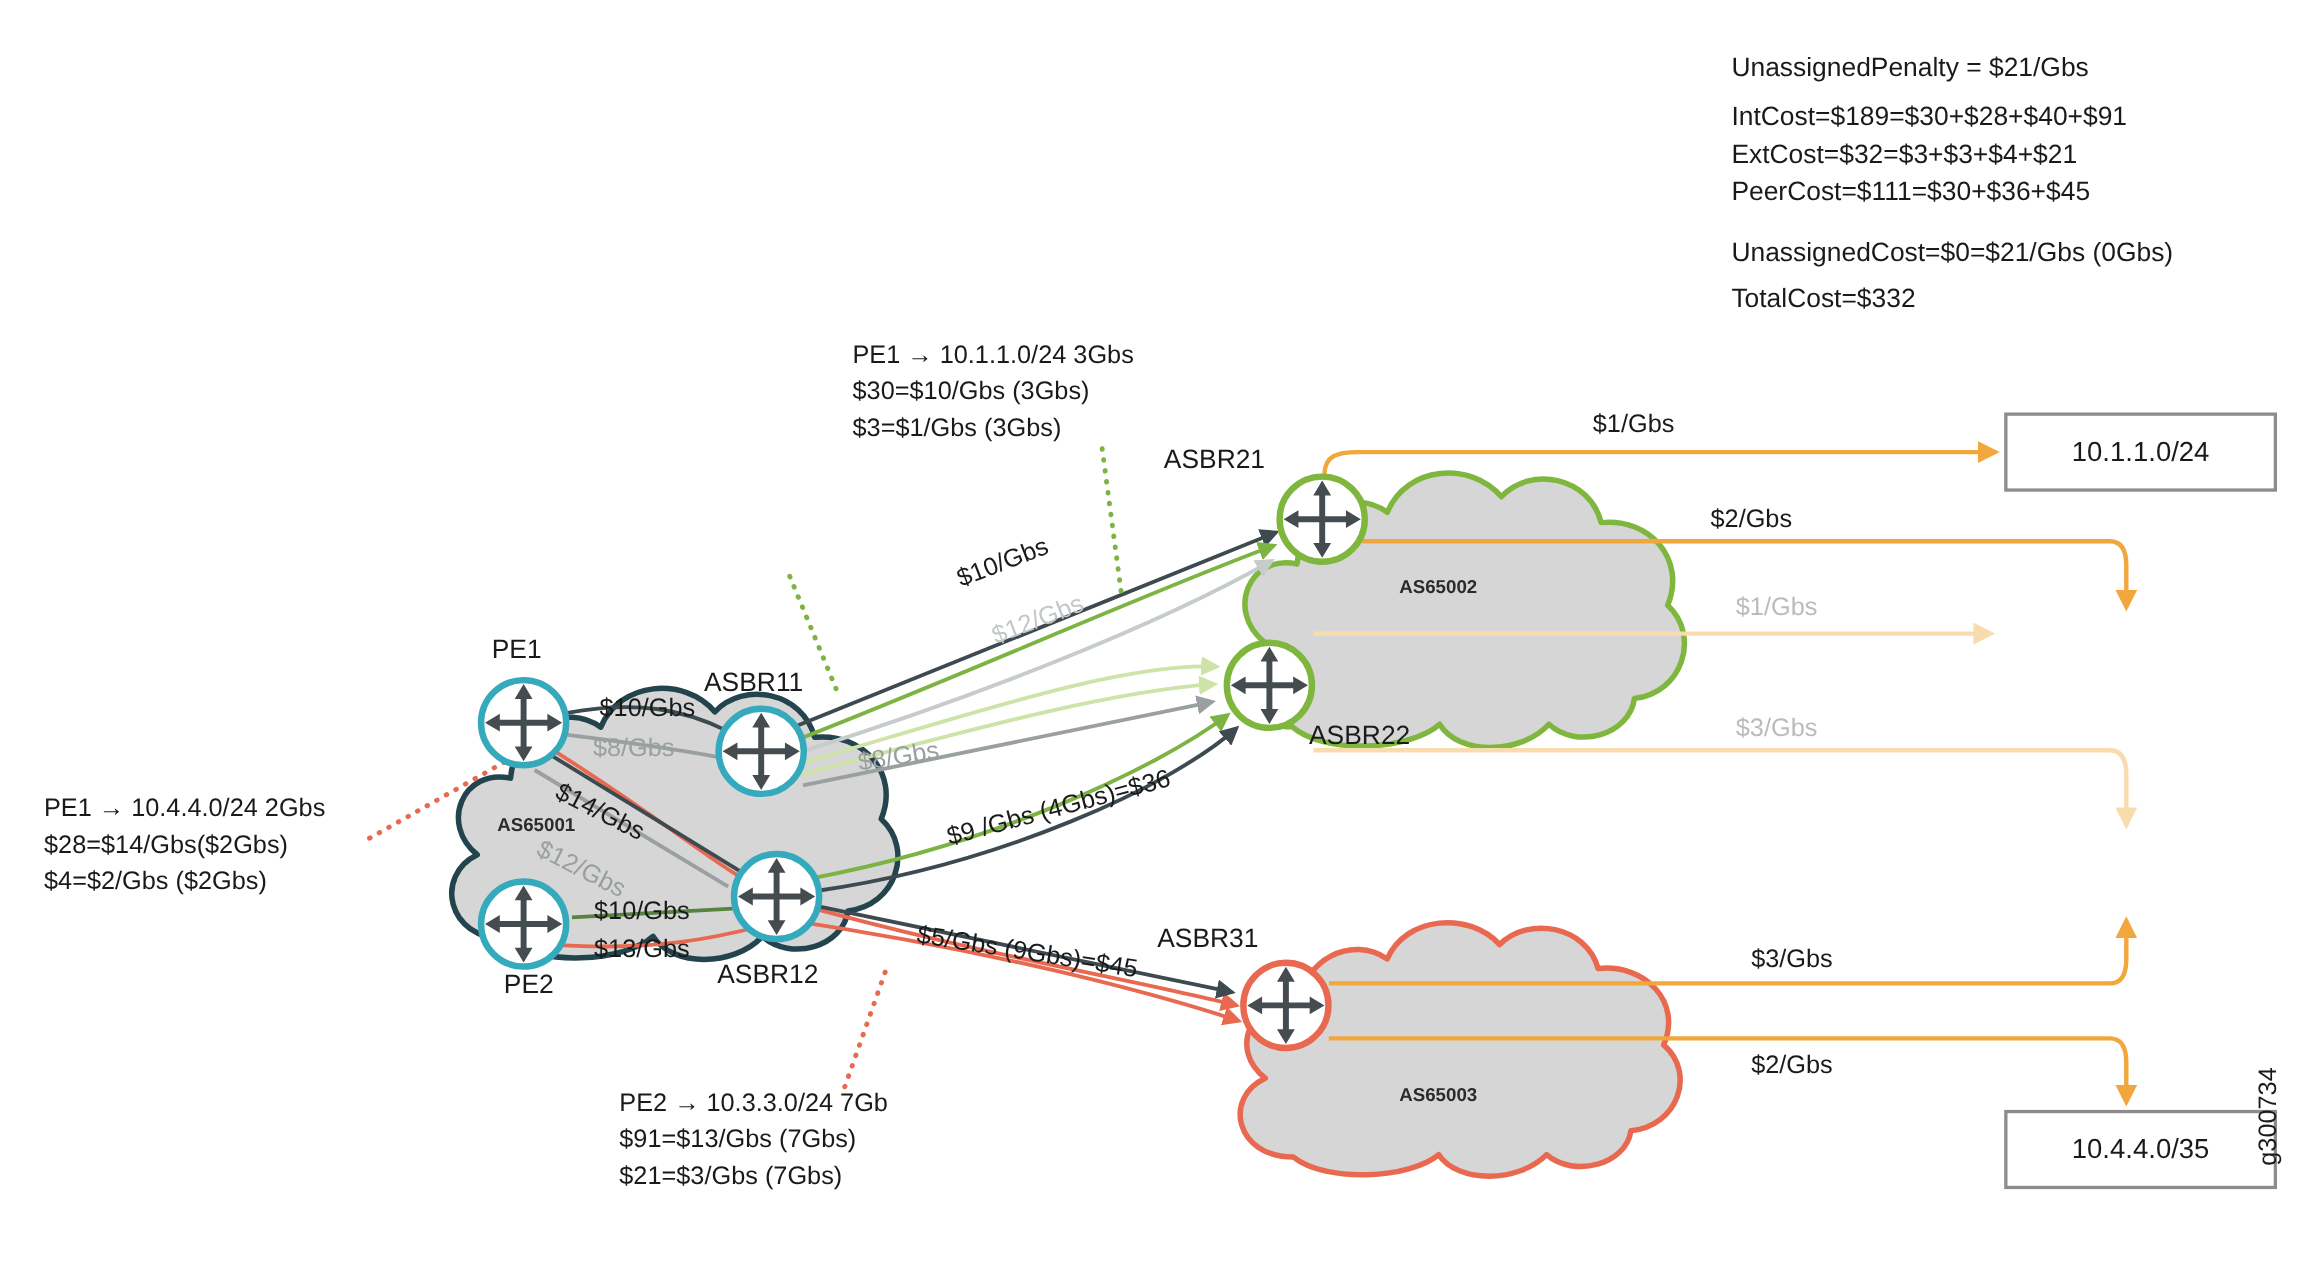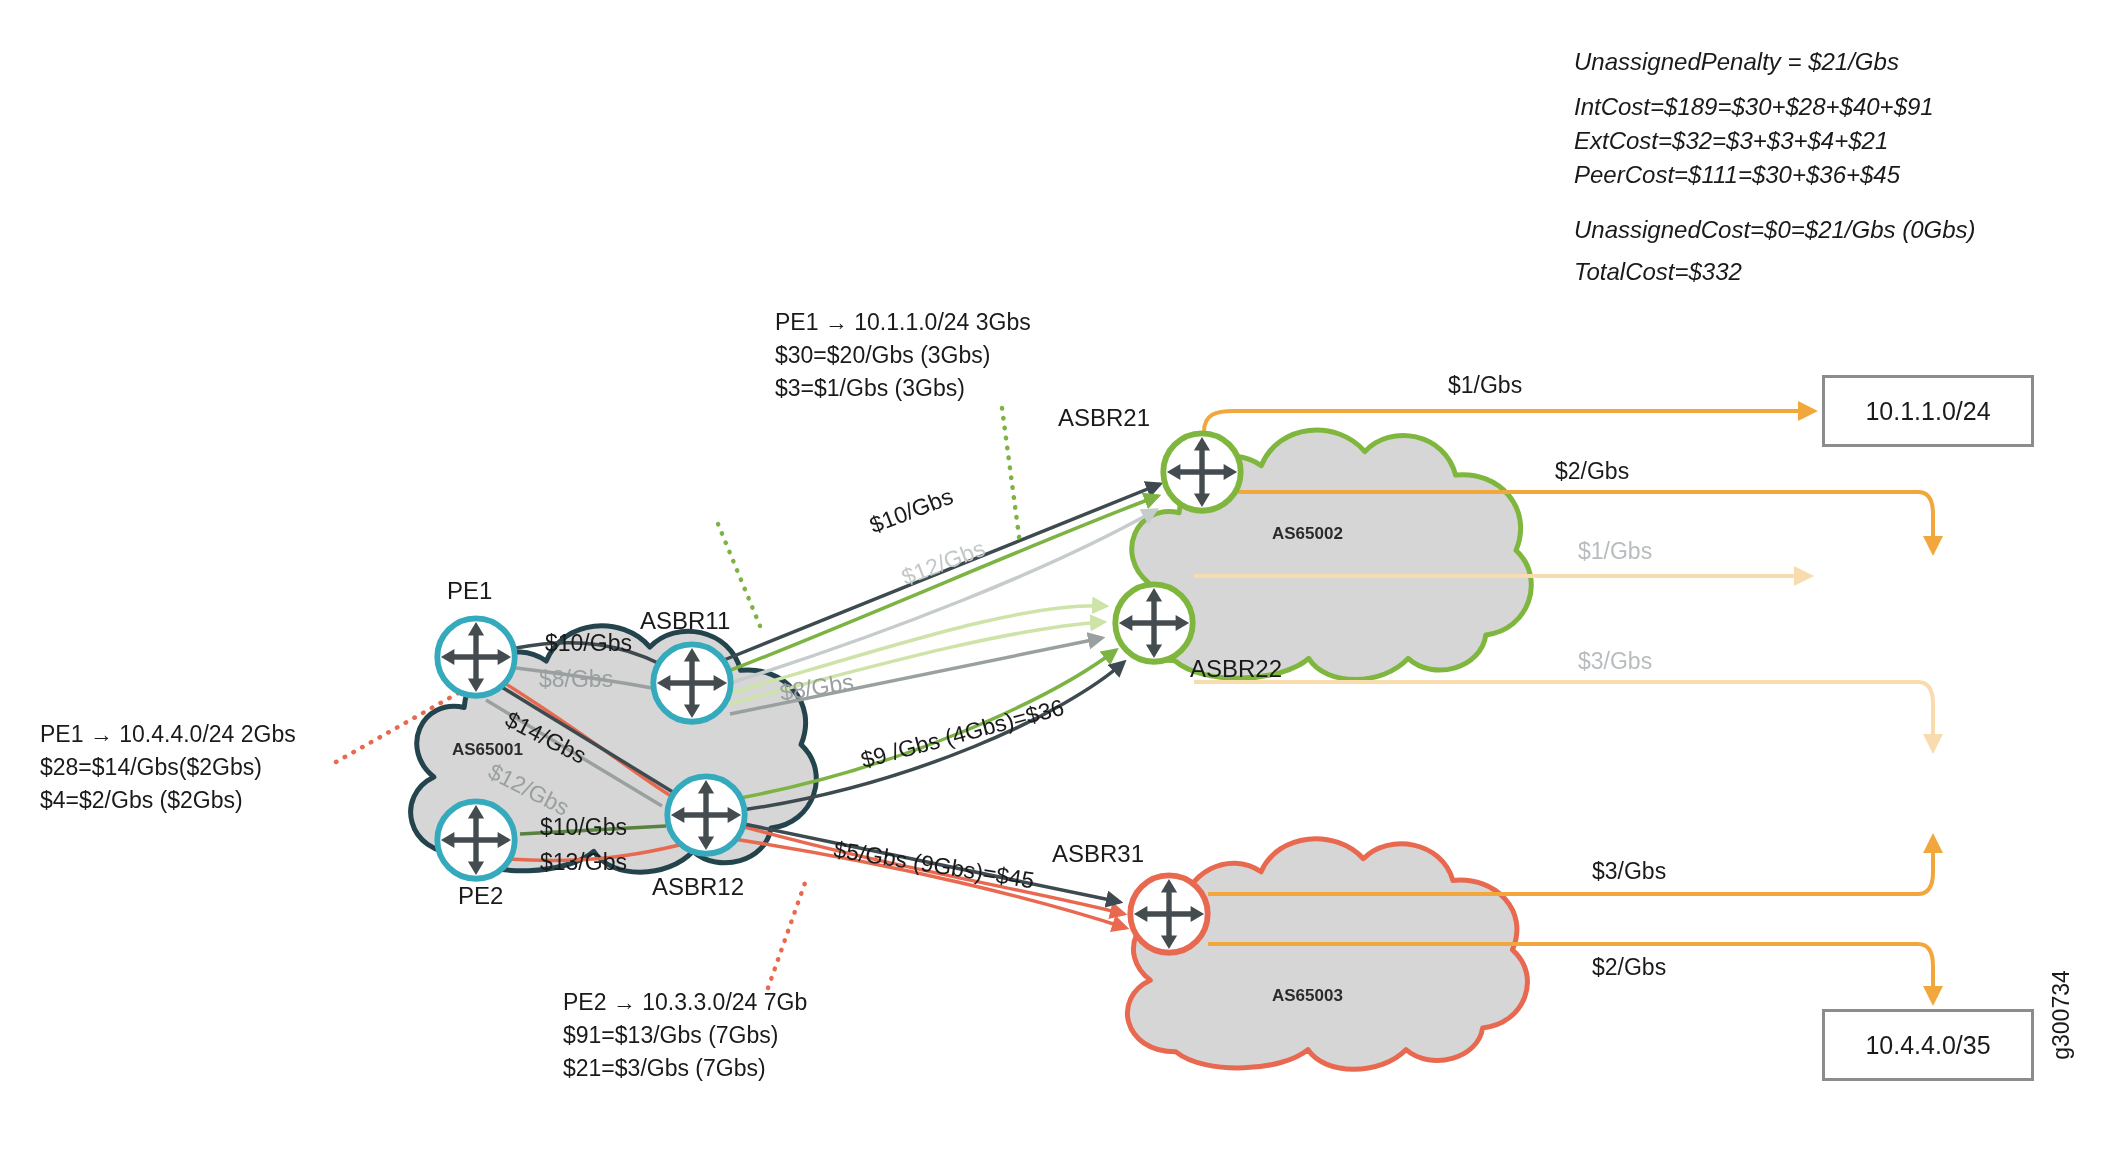--- a/index.html
+++ b/index.html
@@ -35,25 +35,25 @@
   .lbl.lgray { color:#c2c7c7; }
   .lbl.faded { color:#b9bcbe; }
   .rot27 { transform:rotate(27deg); transform-origin:left top; }
   .rotm21 { transform:rotate(-21deg); transform-origin:left top; }
   .rotm15 { transform:rotate(-15deg); transform-origin:left top; }
   .rotm9 { transform:rotate(-9deg); transform-origin:left top; }
   .rot9 { transform:rotate(9deg); transform-origin:left top; }
 
   .router-label { position:absolute; font-size:24px; color:#1a1a1a; white-space:nowrap; }
   .as-label { position:absolute; font-size:17px; font-weight:bold; color:#2b2b2b; white-space:nowrap; }
-  .prefix-box { position:absolute; width:212px; height:72px; border:3px solid #8c8c8c;
+  .prefix-box { position:absolute; width:248px; height:72px; border:3px solid #8c8c8c;
     background:#fff; display:flex; align-items:center; justify-content:center;
     font-size:25px; color:#1a1a1a; }
   .annotation { position:absolute; font-size:23px; line-height:33px; color:#1a1a1a; white-space:nowrap; }
-  .summary-line { position:absolute; font-size:24px; font-style:italic; color:#1a1a1a; white-space:nowrap; left:1574px; }
+  .summary-line { position:absolute; font-size:24px; color:#1a1a1a; white-space:nowrap; left:1574px; }
   .watermark { position:absolute; left:1982px; top:1001px; width:160px; height:28px; text-align:center;
     font-size:23px; color:#1a1a1a; transform:rotate(-90deg); transform-origin:center; }
 </style>
 </head>
 <body>
 
 <div class="canvas">
 
   <svg class="layer" viewBox="0 0 2101 1161" aria-hidden="true">
     <defs>
@@ -142,21 +142,21 @@
 
   <div class="summary-line" style="top:48px">UnassignedPenalty = $21/Gbs</div>
   <div class="summary-line" style="top:93px">IntCost=$189=$30+$28+$40+$91</div>
   <div class="summary-line" style="top:127px">ExtCost=$32=$3+$3+$4+$21</div>
   <div class="summary-line" style="top:161px">PeerCost=$111=$30+$36+$45</div>
   <div class="summary-line" style="top:216px">UnassignedCost=$0=$21/Gbs (0Gbs)</div>
   <div class="summary-line" style="top:258px">TotalCost=$332</div>
 
   <div class="annotation" style="left:775px; top:306px">
     <div>PE1 → 10.1.1.0/24  3Gbs</div>
-    <div>$30=$20/Gbs (3Gbs)</div>
+    <div>$30=$10/Gbs (3Gbs)</div>
     <div>$3=$1/Gbs (3Gbs)</div>
   </div>
   <div class="annotation" style="left:40px; top:718px">
     <div>PE1 → 10.4.4.0/24  2Gbs</div>
     <div>$28=$14/Gbs($2Gbs)</div>
     <div>$4=$2/Gbs ($2Gbs)</div>
   </div>
   <div class="annotation" style="left:563px; top:986px">
     <div>PE2 → 10.3.3.0/24 7Gb</div>
     <div>$91=$13/Gbs (7Gbs)</div>

